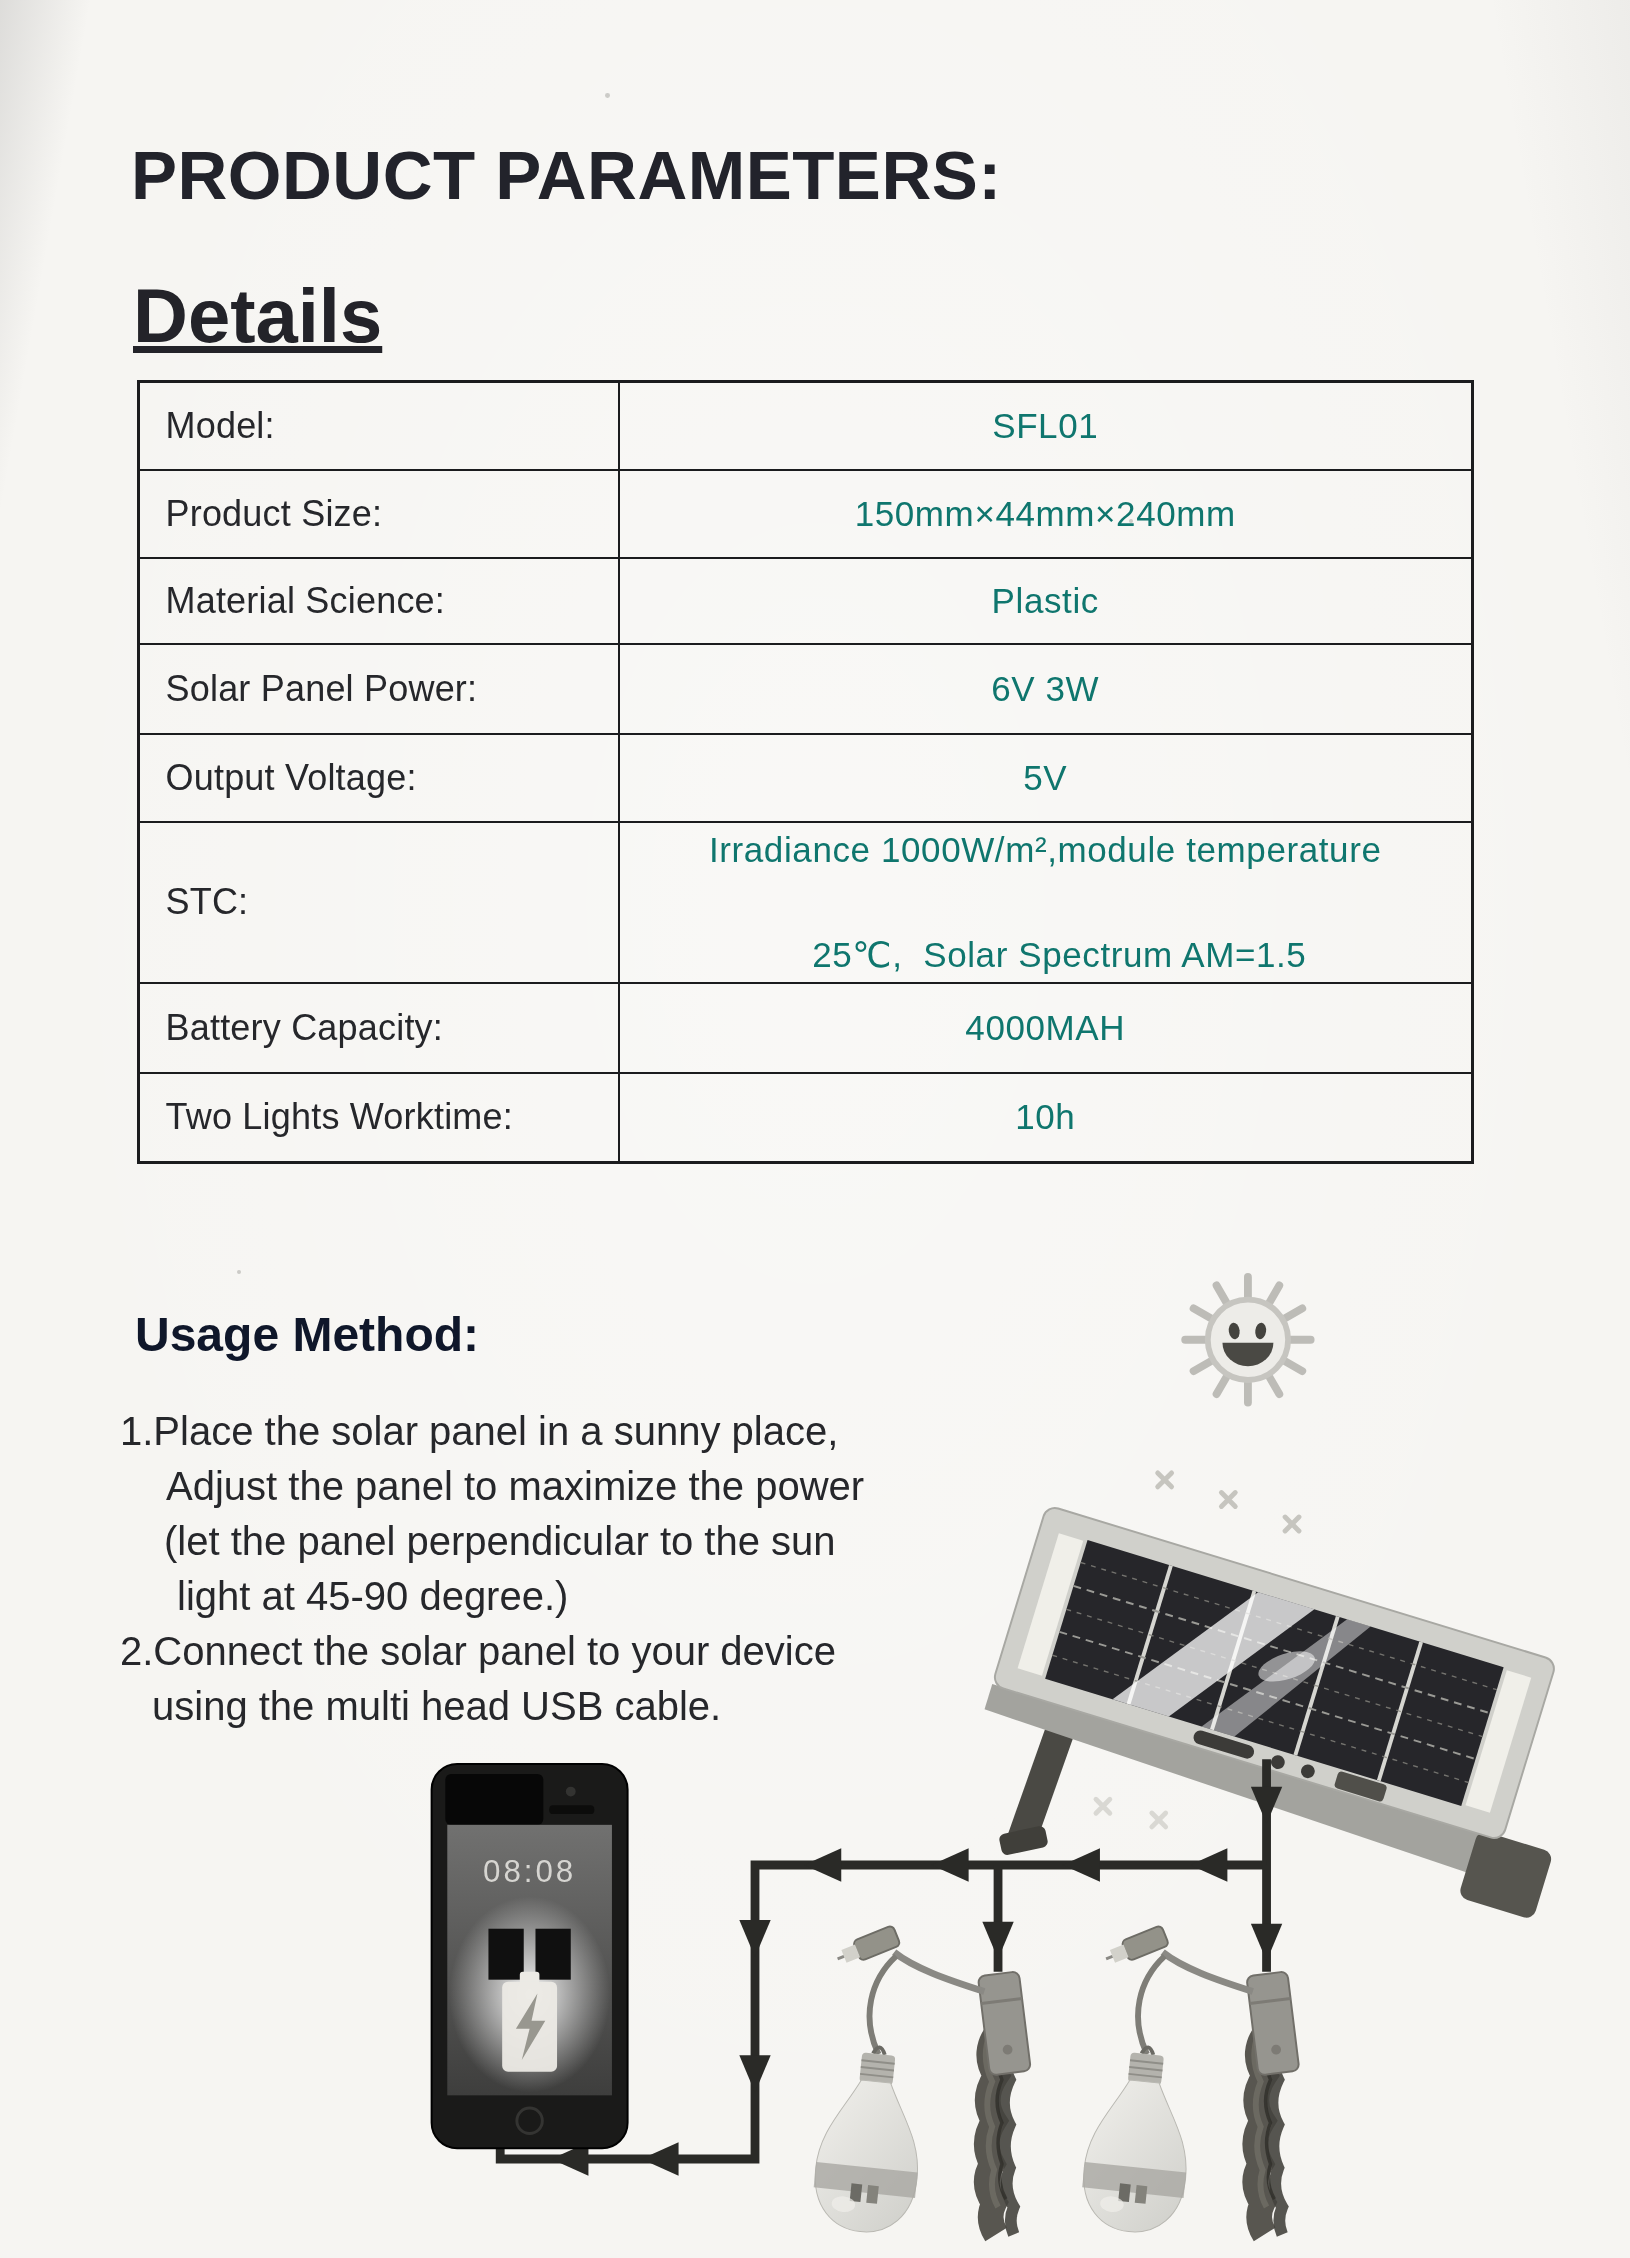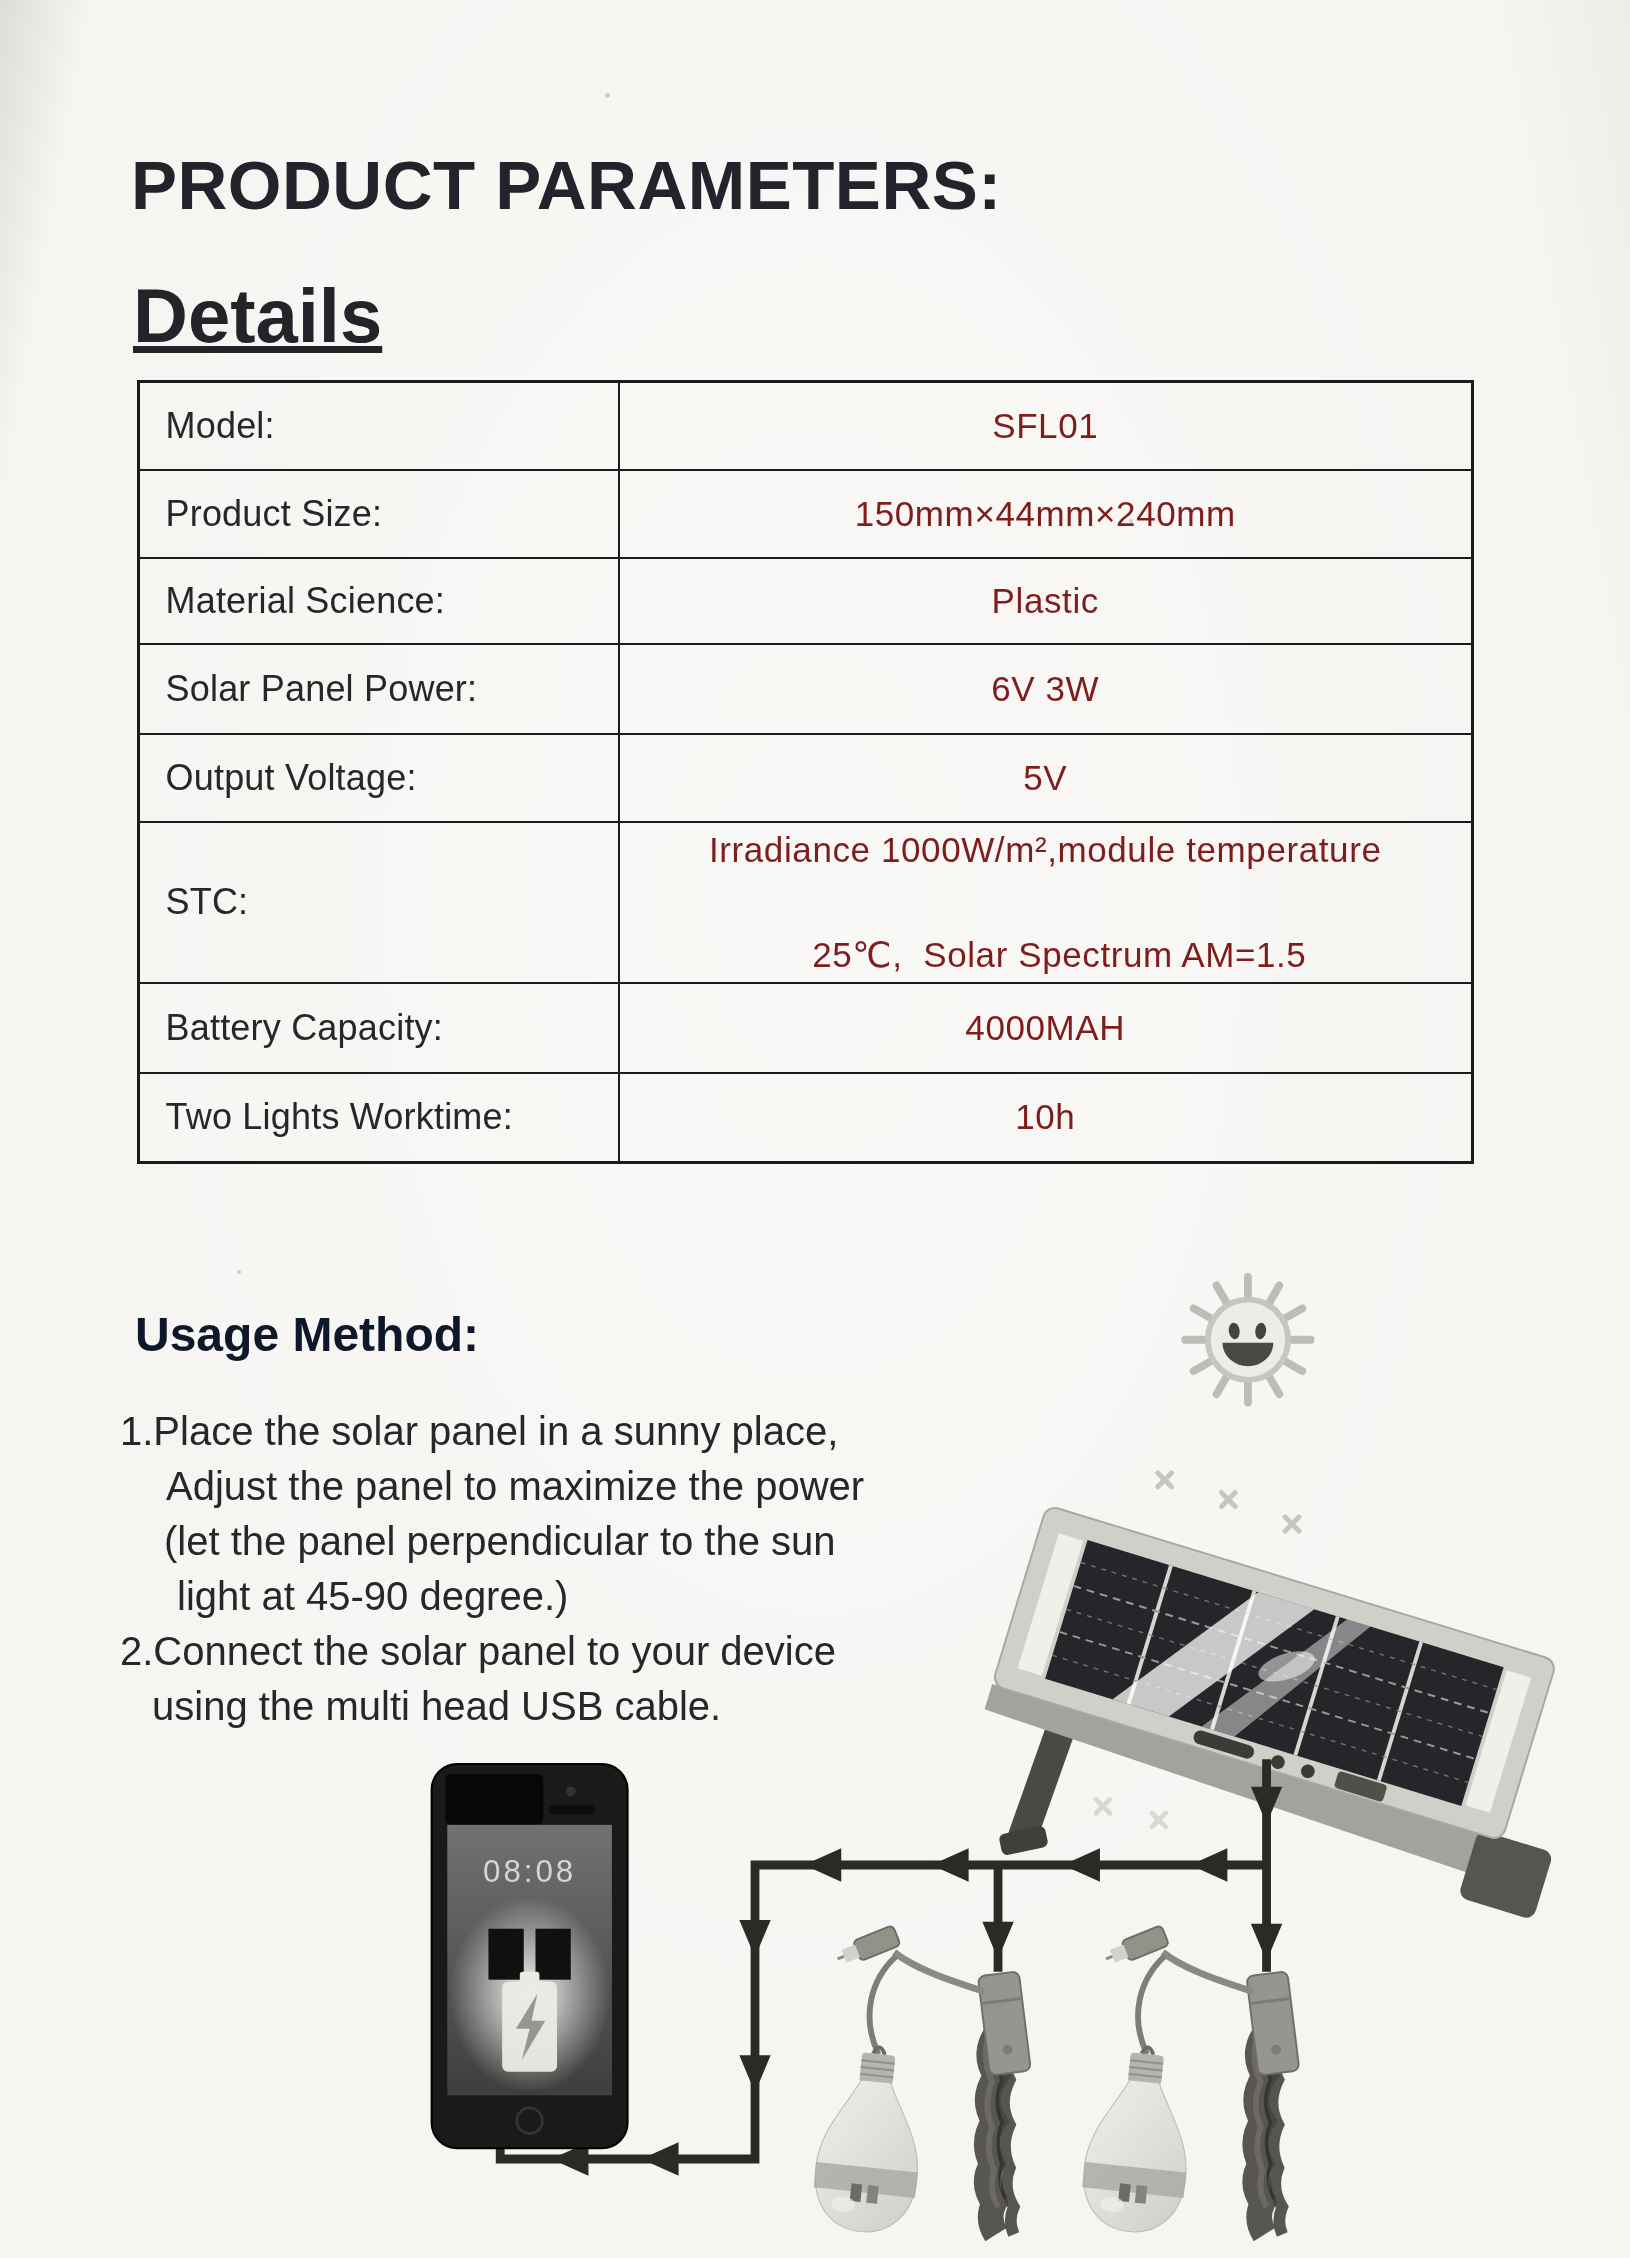--- a/index.html
+++ b/index.html
@@ -10,37 +10,37 @@
     color:#232428;
   }
   .page::before{
     content:"";position:absolute;inset:0;pointer-events:none;
     background:
       linear-gradient(100deg, rgba(70,70,72,.14), rgba(255,255,255,0) 4.5%),
       linear-gradient(260deg, rgba(120,120,118,.07), rgba(255,255,255,0) 7%),
       radial-gradient(ellipse at 50% 40%, rgba(255,255,255,.35), rgba(0,0,0,0) 70%);
   }
   .h-title{
-    position:absolute;left:131px;top:151px;margin:0;
+    position:absolute;left:131px;top:141px;margin:0;
     font-size:69px;font-weight:700;line-height:1;color:#22232b;letter-spacing:0.5px;
   }
   .h-details{
     position:absolute;left:133px;top:278px;margin:0;
     font-size:76px;font-weight:700;line-height:1;color:#232329;text-decoration:underline;
   }
   .spec-table{
     position:absolute;left:137px;top:380px;width:1337px;
     border-collapse:collapse;table-layout:fixed;
     border:3.9px solid #1b1c1e;
   }
   .spec-table td{border:2.9px solid #1b1c1e;vertical-align:middle;}
   .spec-table td.lbl{
     width:451px;padding-left:25.5px;font-size:36px;color:#26272b;letter-spacing:0.2px;
   }
-  .spec-table td.val{text-align:center;font-size:35px;color:#7f1d1d;letter-spacing:0.6px;}
+  .spec-table td.val{text-align:center;font-size:35px;color:#0f766e;letter-spacing:0.6px;}
   .spec-table tr:nth-child(1){height:88px}
   .spec-table tr:nth-child(2){height:88px}
   .spec-table tr:nth-child(3){height:86px}
   .spec-table tr:nth-child(4){height:90px}
   .spec-table tr:nth-child(5){height:88px}
   .spec-table tr:nth-child(6){height:144px}
   .spec-table tr:nth-child(7){height:90px}
   .spec-table tr:nth-child(8){height:89px}
   .spec-table tr:nth-child(9){height:92px}
   .stc-block{display:inline-block;text-align:left;white-space:pre;line-height:1.5;font-size:35px;}

